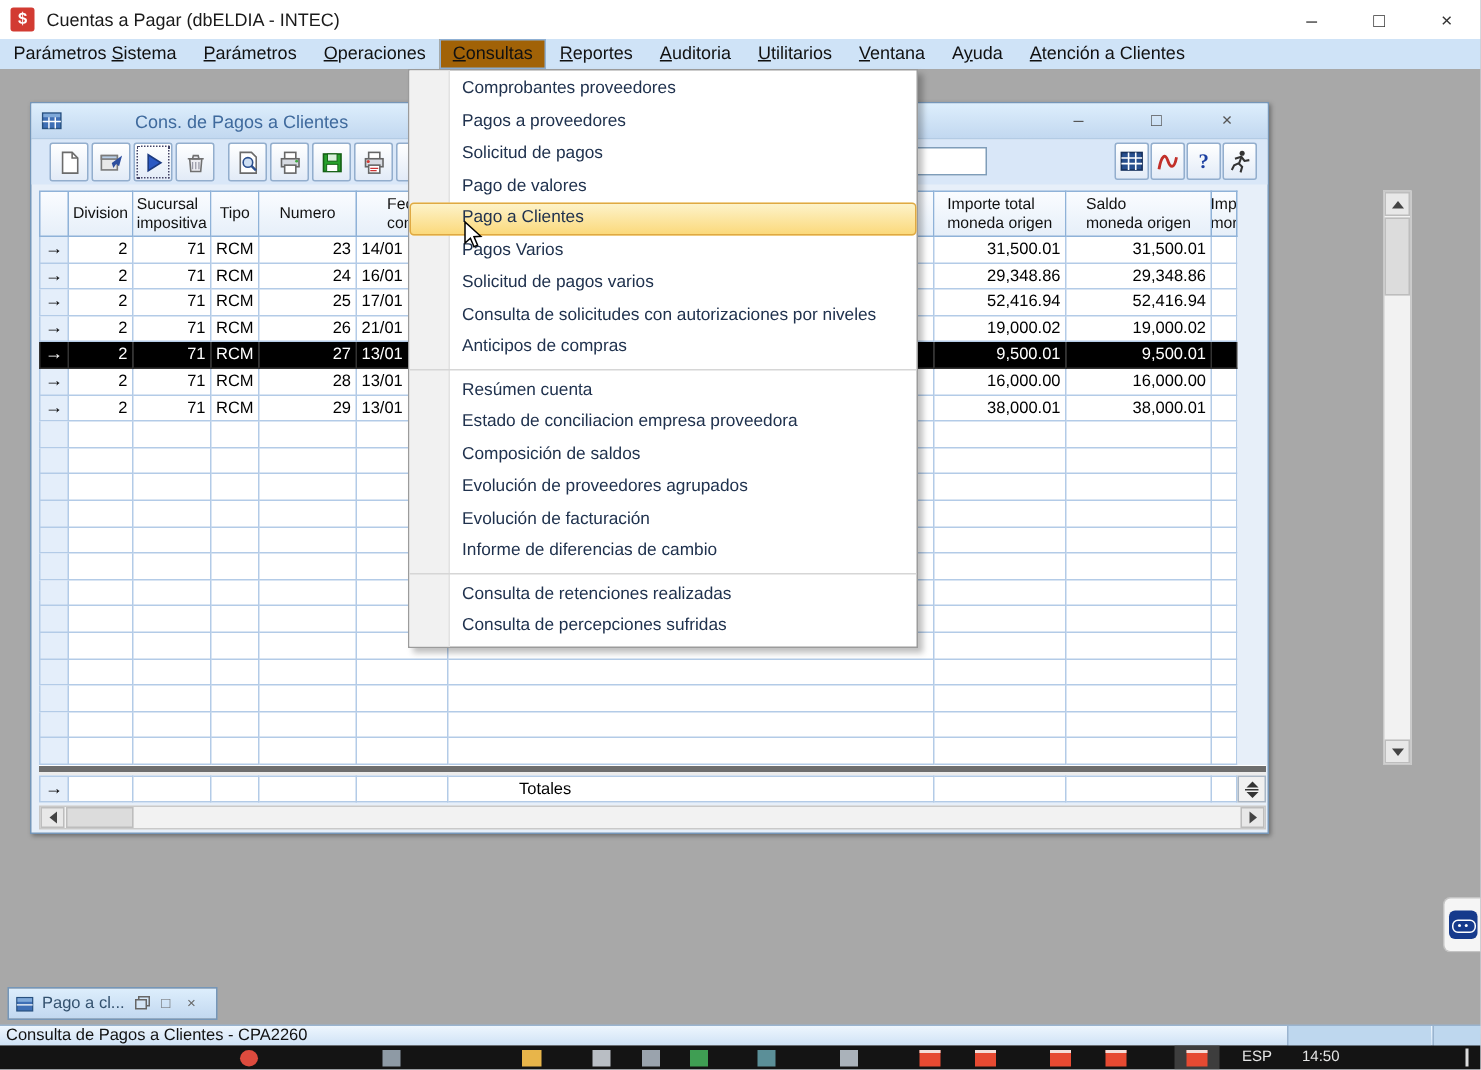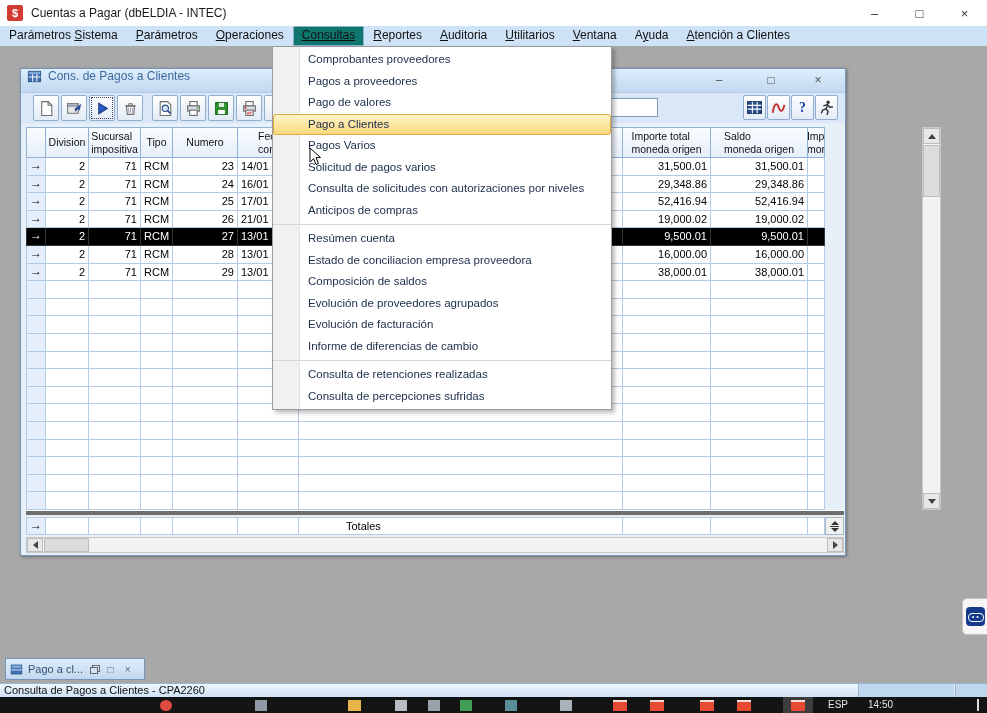--- a/index.html
+++ b/index.html
@@ -8,28 +8,28 @@
 
   
   #titlebar { position:absolute; left:0; top:0; width:987px; height:26px; background:#fff; display:flex; align-items:center; }
   .app-icon { width:16px; height:16px; margin-left:7px; background:#d23b32; border-radius:2px; color:#fff; font-size:11px; font-weight:bold; text-align:center; line-height:16px; }
   .app-title { margin-left:8px; font-size:12px; color:#1a1a1a; }
   .caps { position:absolute; right:0; top:0; height:26px; display:flex; }
   .cap { width:45px; height:26px; display:flex; align-items:center; justify-content:center; color:#333; font-size:13px; }
 
   #menubar { position:absolute; left:0; top:26px; width:987px; height:20px; background:#cfe3f7; display:flex; font-size:12px; color:#111; }
   .mb-item { padding:0 9px; line-height:19px; height:20px; white-space:nowrap; }
-  .mb-item.open { background:#0f766e; outline:1px solid #8fb0d4; outline-offset:-1px;text-decoration:underline; }
+  .mb-item.open { background:#a16207; outline:1px solid #8fb0d4; outline-offset:-1px; }
 
   
   #mdi { position:absolute; left:0; top:46px; width:987px; height:637px; background:#a8a8a8; }
 
   
   #childwin { position:absolute; left:20px; top:22px; width:826px; height:488px; background:#e7eff9; border:1px solid #7596b8; box-shadow:1px 1px 3px rgba(0,0,0,.35); }
-  .cw-tb { height:24px; background:linear-gradient(#ddeefc,#c2d8f0); display:flex; align-items:flex-start; position:relative; border-bottom:1px solid #b3cbe4; }
+  .cw-tb { height:24px; background:linear-gradient(#ddeefc,#c2d8f0); display:flex; align-items:center; position:relative; border-bottom:1px solid #b3cbe4;gap:42px; }
   .cw-icon { width:15px; height:15px; margin-left:6px; }
   .cw-icon svg { width:15px; height:15px; display:block; }
   .cw-title { margin-left:6px; font-size:12px; color:#3f6a9d; }
   .cw-cap { position:absolute; top:3px; width:26px; height:17px; text-align:center; font-size:12px; color:#555; line-height:16px; }
   .cw-toolbar { height:30px; background:#d9e7f8; position:relative; display:flex; align-items:center; }
   .tb-left { display:flex; margin-left:12px; gap:2px; }
   .tbtn { width:26px; height:26px; background:linear-gradient(#ffffff,#e2ebf7); border:1px solid #93aecd; border-radius:2px; display:flex; align-items:center; justify-content:center; }
   .tbtn svg { width:17px; height:17px; display:block; }
   .tbtn.gap { margin-left:7px; }
   .tbtn.pressed { outline:1px dotted #446; outline-offset:-3px; }
@@ -567,20 +567,21 @@
           <div class="hs-rt">
               <div class="tri-rt"></div>
             </div>
         </div>
       </div>
     </div>
 
     <div id="dropdown">
         <div class="mi">Comprobantes proveedores</div>
         <div class="mi">Pagos a proveedores</div>
+        <div class="mi">Solicitud de pagos</div>
         <div class="mi">Pago de valores</div>
         <div class="mi hl">Pago a Clientes</div>
         <div class="mi">Pagos Varios</div>
         <div class="mi">Solicitud de pagos varios</div>
         <div class="mi">Consulta de solicitudes con autorizaciones por niveles</div>
         <div class="mi">Anticipos de compras</div>
         <div class="msep"></div>
         <div class="mi">Resúmen cuenta</div>
         <div class="mi">Estado de conciliacion empresa proveedora</div>
         <div class="mi">Composición de saldos</div>

